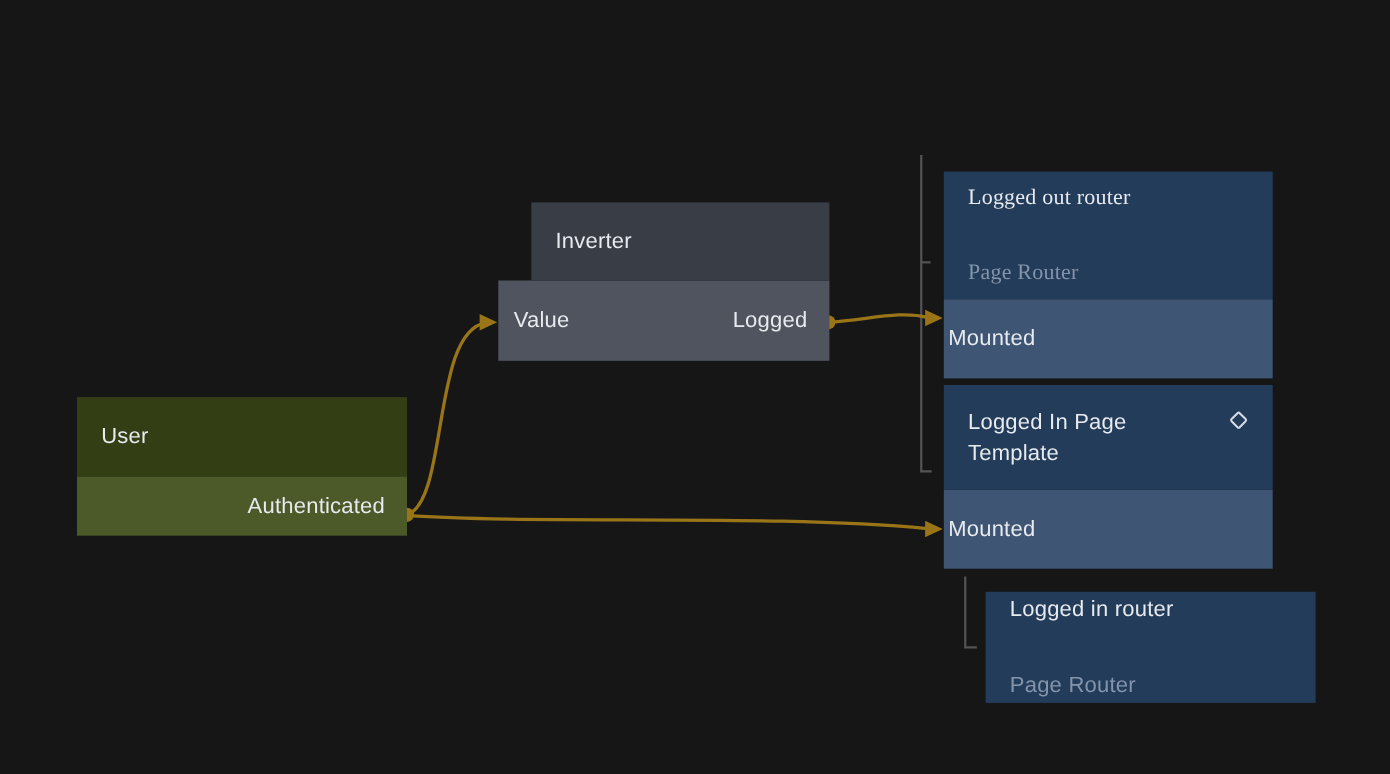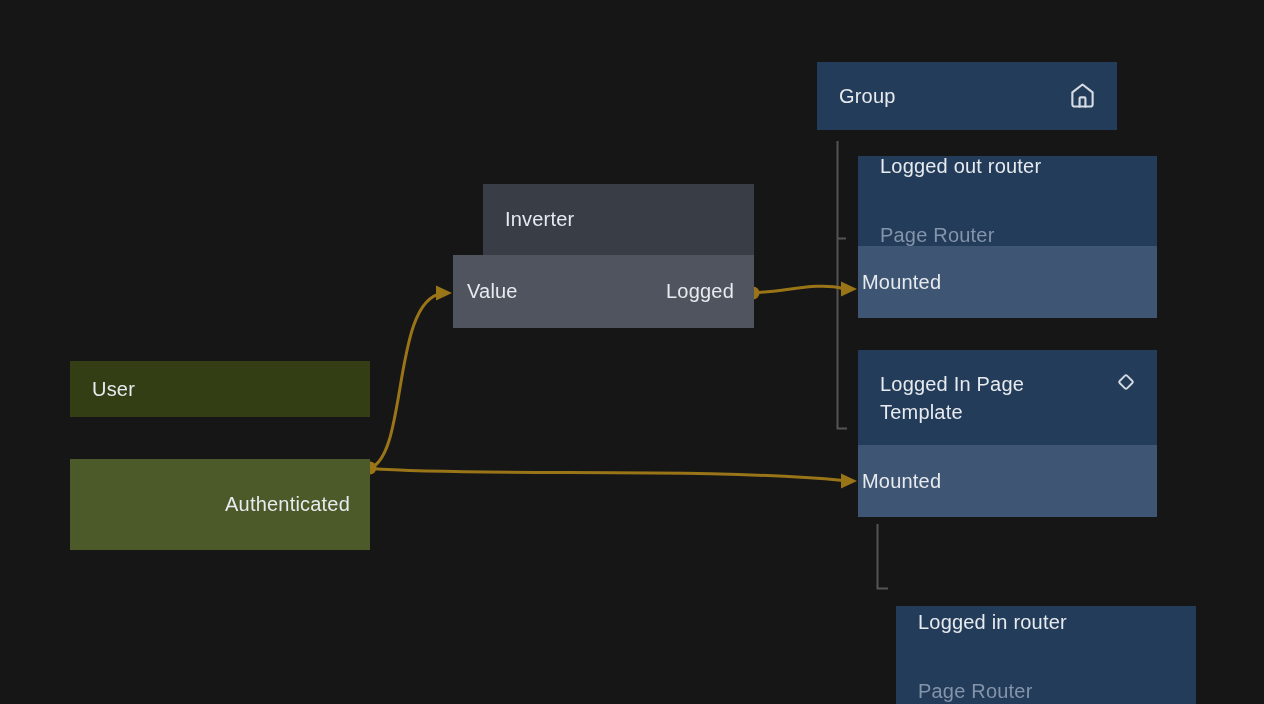--- a/index.html
+++ b/index.html
@@ -47,50 +47,41 @@
     <polygon class="arrow" points="452,293 436,285.5 436,300.5"></polygon>
     <path class="edge" d="M370 468.5 C 490 477 700 467 843 480.5"></path>
     <polygon class="arrow" points="857,481 841,473.5 841,488.5"></polygon>
     <path class="edge" d="M753 293 C 788 291 818 282 843 288.5"></path>
     <polygon class="arrow" points="857,289 841,281.5 841,296.5"></polygon>
     <circle class="dot" cx="370" cy="468" r="6.5"></circle>
     <circle class="dot" cx="753" cy="293" r="6.5"></circle>
   </svg>
 
   <div class="node" style="left:70px;top:361px;width:300px;">
-    <div class="hdr green-h" style="height:56px;align-items:center;">
+    <div class="hdr green-h" style="height:72px;align-items:center;">
       <span>User</span>
     </div>
-    <div class="port right green-b" style="height:91px;margin-top:42px;">
+    <div class="port right green-b" style="height:54px;">
       <span>Authenticated</span>
     </div>
   </div>
 
   <div class="node" style="left:453px;top:184px;width:301px;">
     <div class="hdr gray-h" style="height:71px;margin-left:30px;">
       <span>Inverter</span>
     </div>
     <div class="port both gray-b" style="height:73px;">
       <span>Value</span>
       <span>Logged</span>
     </div>
   </div>
 
-  <div class="node hdr blue-h" style="left:817px;top:62px;width:300px;height:68px;">
-    <span>Group</span>
-    <span class="corner-icon" style="right:21px;top:20px;">
-      <svg class="glyph" width="27" height="27" viewBox="0 0 24 24" fill="none" stroke="currentColor" stroke-width="1.9" stroke-linecap="round" stroke-linejoin="round">
-        <path d="m3 9.2 9-7 9 7v10.8a1.8 1.8 0 0 1-1.8 1.8H4.8A1.8 1.8 0 0 1 3 20z"></path>
-        <path d="M9.4 22v-7.3a1 1 0 0 1 1-1h3.2a1 1 0 0 1 1 1V22"></path>
-      </svg>
-    </span>
-  </div>
 
   <div class="node" style="left:858px;top:156px;width:299px;">
-    <div class="hdr col blue-h" style="height:90px;">
+    <div class="hdr col blue-h" style="height:116px;font-family:Liberation Serif, serif;">
       <span>Logged out router</span>
       <span class="subtitle">Page Router</span>
     </div>
     <div class="port left blue-b" style="height:72px;">
       <span>Mounted</span>
     </div>
   </div>
 
   <div class="node" style="left:858px;top:350px;width:299px;">
     <div class="hdr col blue-h" style="height:95px;padding-right:74px;line-height:28px;">

